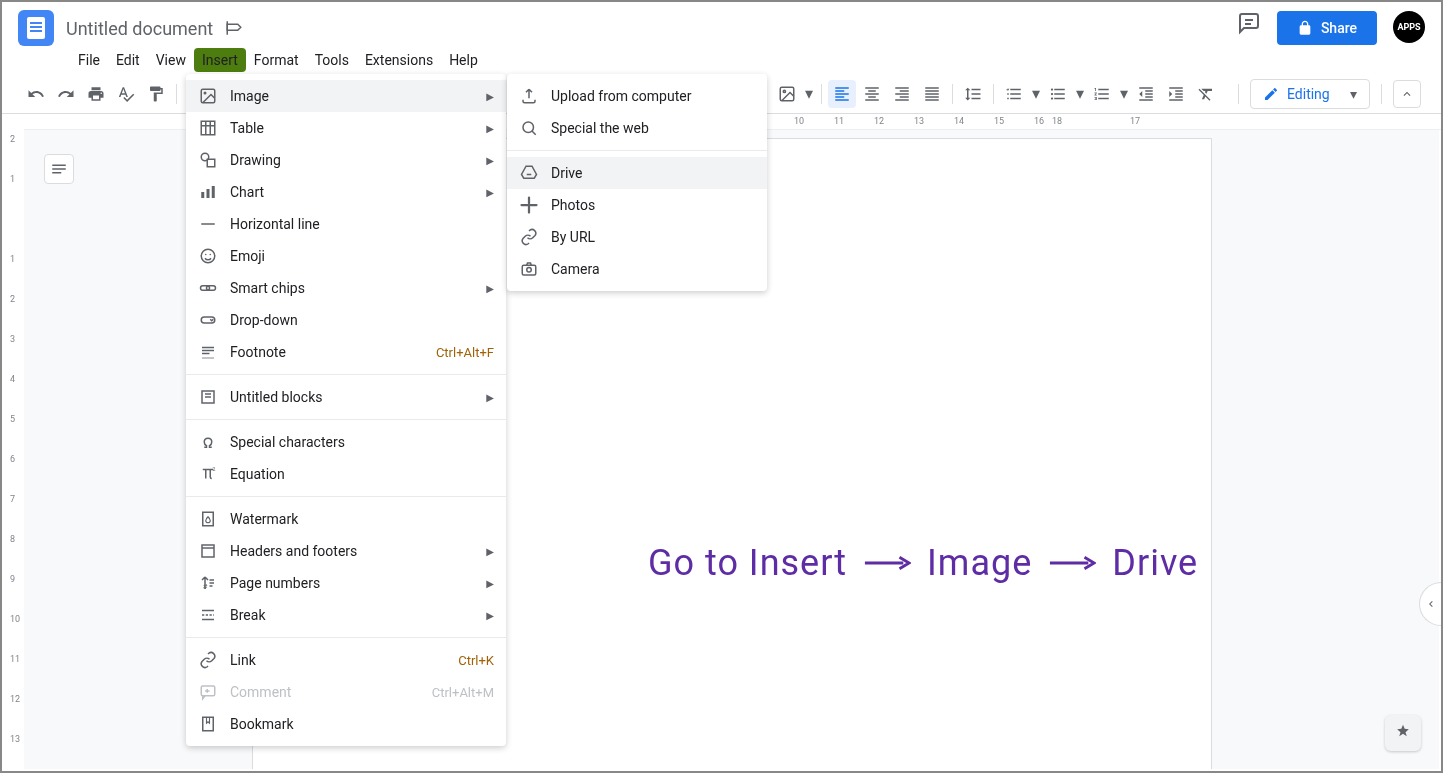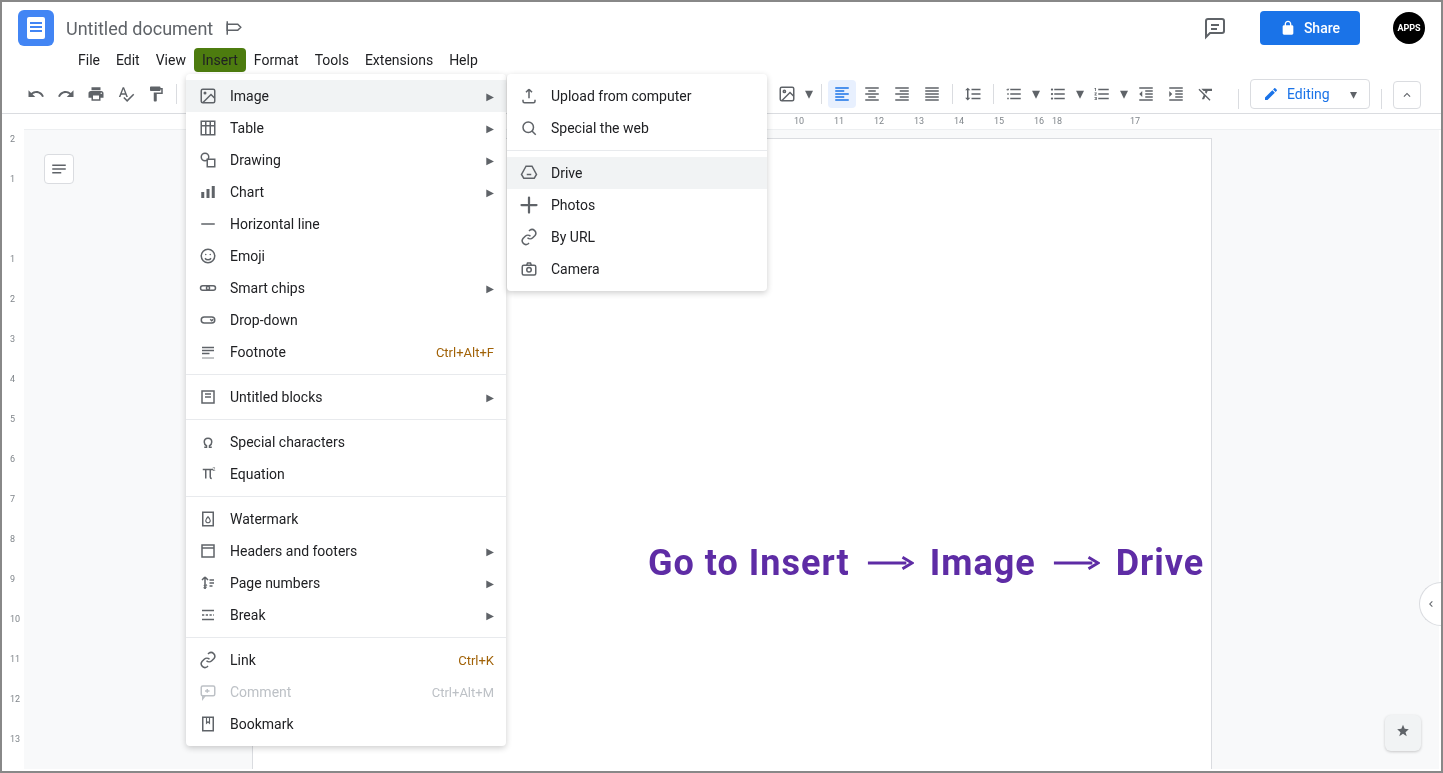--- a/index.html
+++ b/index.html
@@ -3,52 +3,52 @@
 <meta charset="utf-8">
 <style>
 * { margin: 0; padding: 0; box-sizing: border-box; font-family: "Google Sans", Roboto, Arial, sans-serif; }
 body { background: #fff; width: 1443px; height: 773px; overflow: hidden; position: relative; border: 2px solid #888; }
 .header { display: flex; align-items: center; padding: 8px 16px 0 16px; height: 44px; }
 .logo { width: 36px; height: 36px; background: #4285f4; border-radius: 6px; display: flex; align-items: center; justify-content: center; margin-right: 12px; }
 .logo-inner { width: 18px; height: 22px; background: #fff; border-radius: 2px; position: relative; }
 .logo-inner::before { content: ''; position: absolute; top: 5px; left: 3px; right: 3px; height: 2px; background: #4285f4; box-shadow: 0 4px 0 #4285f4, 0 8px 0 #4285f4; }
 .doc-title { font-size: 18px; color: #5f6368; margin-right: 12px; }
 .star-icon { color: #5f6368; cursor: pointer; }
-.header-right { margin-left: auto; display: flex; align-items: center; gap: 33px; }
+.header-right { margin-left: auto; display: flex; align-items: flex-start; gap: 16px; }
 .comment-btn { width: 24px; height: 24px; color: #5f6368; cursor: pointer; }
 .share-btn { background: #1a73e8; color: #fff; border: none; border-radius: 4px; padding: 9px 20px; font-size: 14px; font-weight: 500; display: flex; align-items: center; gap: 8px; cursor: pointer; }
 .avatar { width: 32px; height: 32px; border-radius: 50%; background: #000; color: #fff; display: flex; align-items: center; justify-content: center; font-size: 9px; font-weight: bold; }
 .menubar { display: flex; padding: 0 68px; height: 28px; align-items: center; }
 .menu-item { padding: 4px 8px; font-size: 14px; color: #202124; cursor: pointer; border-radius: 4px; }
 .menu-item.active { background: #4d7c0f; }
 .toolbar { display: flex; align-items: center; padding: 4px 20px; height: 40px; border-bottom: 1px solid #dadce0; gap: 2px; }
 .tool-btn { width: 28px; height: 28px; display: flex; align-items: center; justify-content: center; color: #5f6368; cursor: pointer; border-radius: 4px; }
 .tool-btn.active { background: #e8f0fe; color: #1a73e8; }
 .tool-sep { width: 1px; height: 20px; background: #dadce0; margin: 0 4px; }
-.tool-right { margin-left: auto; display: flex; align-items: flex-end; gap: 7px; }
+.tool-right { margin-left: auto; display: flex; align-items: center; gap: 7px; }
 .editing-btn { display: flex; align-items: center; gap: 8px; padding: 6px 12px; border: 1px solid #dadce0; border-radius: 4px; color: #1a73e8; font-size: 14px; cursor: pointer; min-width: 120px; }
 .chevron-up { width: 28px; height: 28px; border: 1px solid #dadce0; border-radius: 4px; display: flex; align-items: center; justify-content: center; cursor: pointer; }
 .ruler-h { height: 16px; background: #fff; border-bottom: 1px solid #edeff1; position: relative; margin-left: 22px; font-size: 9px; color: #80868b; overflow: hidden; }
 .ruler-v { position: absolute; left: 2px; top: 128px; width: 20px; bottom: 2px; background: #fff; font-size: 9px; color: #80868b; }
 .ruler-mark { position: absolute; }
 .canvas { position: absolute; left: 22px; right: 2px; top: 128px; bottom: 2px; background: #f8f9fa; overflow: hidden; }
 .page { position: absolute; left: 50%; transform: translateX(-50%); top: 8px; width: 960px; background: #fff; border: 1px solid #dadce0; min-height: 1200px; }
 .outline-btn { position: absolute; left: 20px; top: 24px; width: 30px; height: 30px; border: 1px solid #dadce0; border-radius: 4px; display: flex; align-items: center; justify-content: center; cursor: pointer; background: #fff; }
 .dropdown { position: absolute; background: #fff; box-shadow: 0 2px 6px rgba(0,0,0,0.2); border-radius: 4px; padding: 6px 0; min-width: 320px; z-index: 100; font-size: 14px; }
 .dropdown-item { display: flex; align-items: center; padding: 6px 12px; cursor: pointer; position: relative; min-height: 32px; }
 .dropdown-item:hover, .dropdown-item.hover { background: #f1f3f4; }
 .dropdown-icon { width: 20px; height: 20px; margin-right: 12px; display: flex; align-items: center; justify-content: center; color: #5f6368; }
 .dropdown-label { flex: 1; color: #202124; }
 .dropdown-shortcut { color: #a16207; font-size: 13px; }
 .dropdown-arrow { color: #5f6368; font-size: 10px; }
 .dropdown-sep { height: 1px; background: #e8eaed; margin: 6px 0; }
 .dropdown-item.disabled .dropdown-label, .dropdown-item.disabled .dropdown-shortcut { color: #bdc1c6; }
 .dropdown-item.disabled .dropdown-icon { color: #bdc1c6; }
 .submenu { left: 320px; top: 0; }
-.annotation { position: absolute; font-family: "Comic Sans MS", cursive; font-size: 36px; color: #5e2ca5; font-weight: 700; z-index: 50; display: flex; align-items: center; gap: 16px; letter-spacing: 1px; }
+.annotation { position: absolute; font-family: "Comic Sans MS", cursive; font-size: 36px; color: #5e2ca5; font-weight: 400; z-index: 50; display: flex; align-items: center; gap: 16px; letter-spacing: 1px; }
 .annotation .arrow-svg { width: 48px; height: 20px; }
 .explore-btn { position: absolute; right: 20px; bottom: 20px; width: 36px; height: 36px; background: #f1f3f4; border-radius: 6px; box-shadow: 0 1px 3px rgba(0,0,0,0.2); display: flex; align-items: center; justify-content: center; cursor: pointer; }
 .side-tab { position: absolute; right: 0; top: 580px; width: 22px; height: 44px; background: #fff; border: 1px solid #dadce0; border-right: none; border-radius: 22px 0 0 22px; display: flex; align-items: center; justify-content: center; cursor: pointer; color: #5f6368; }
 svg { display: block; }
 </style>
 </head>
 <body>
 
 <div class="header">
   <div class="logo">

